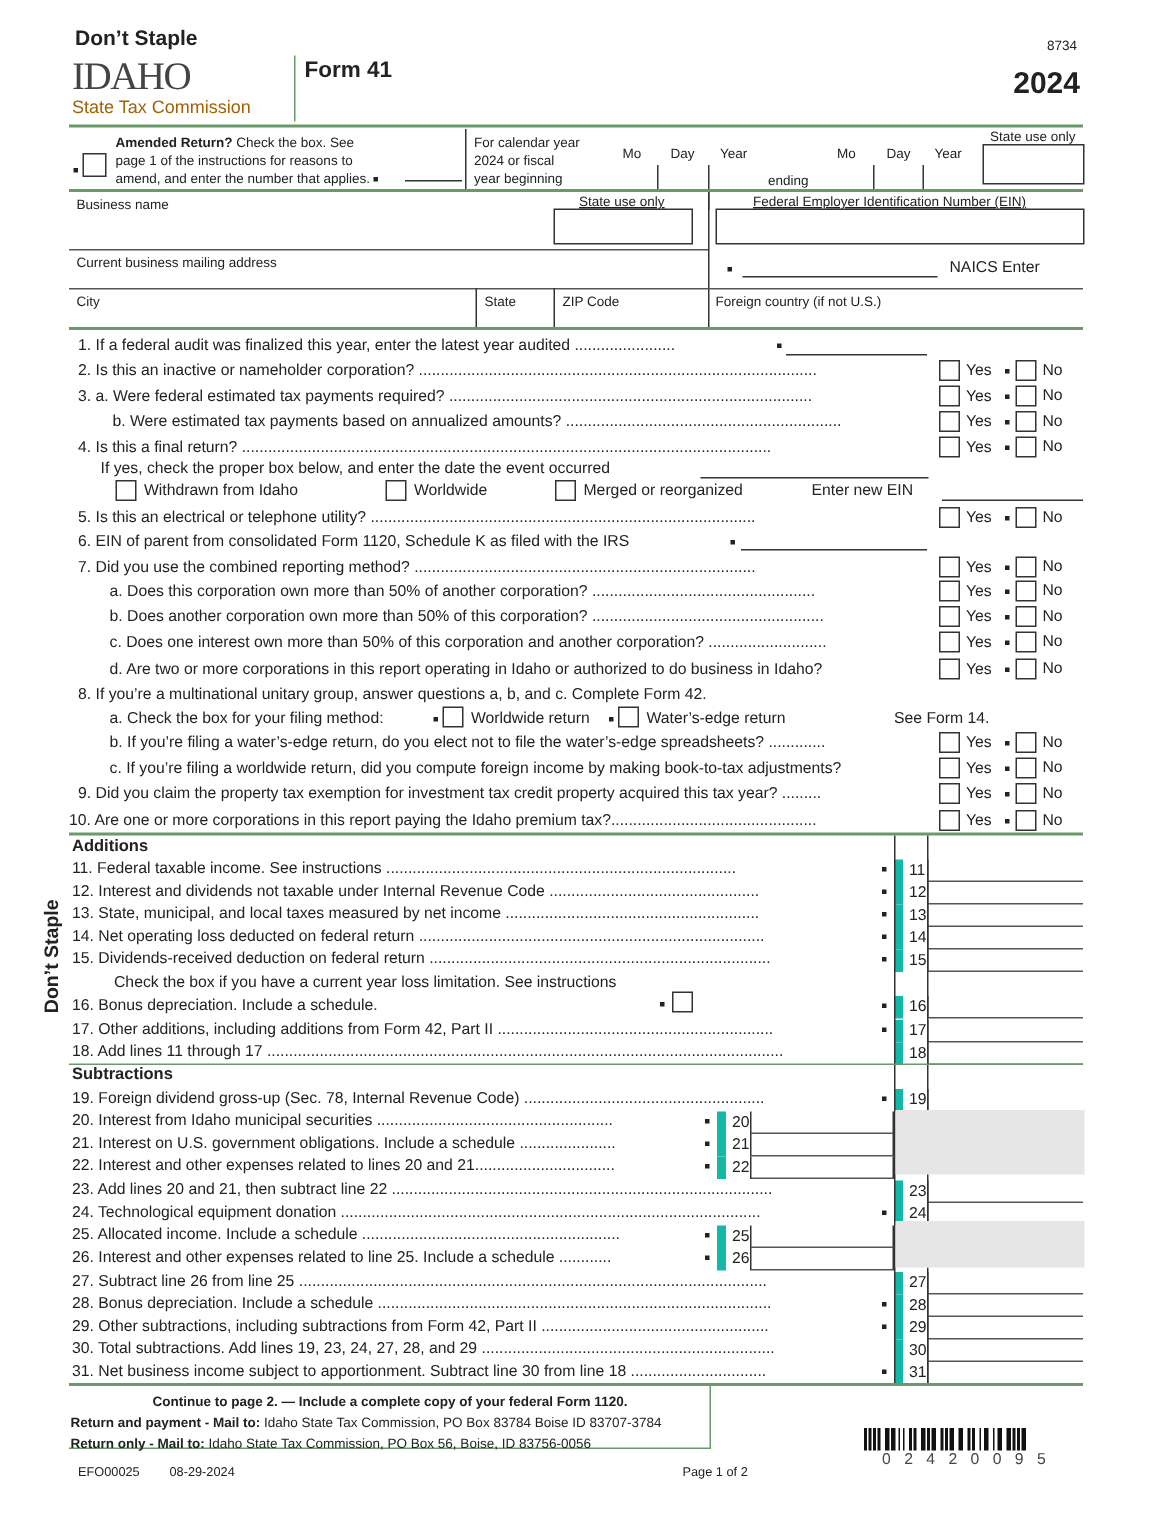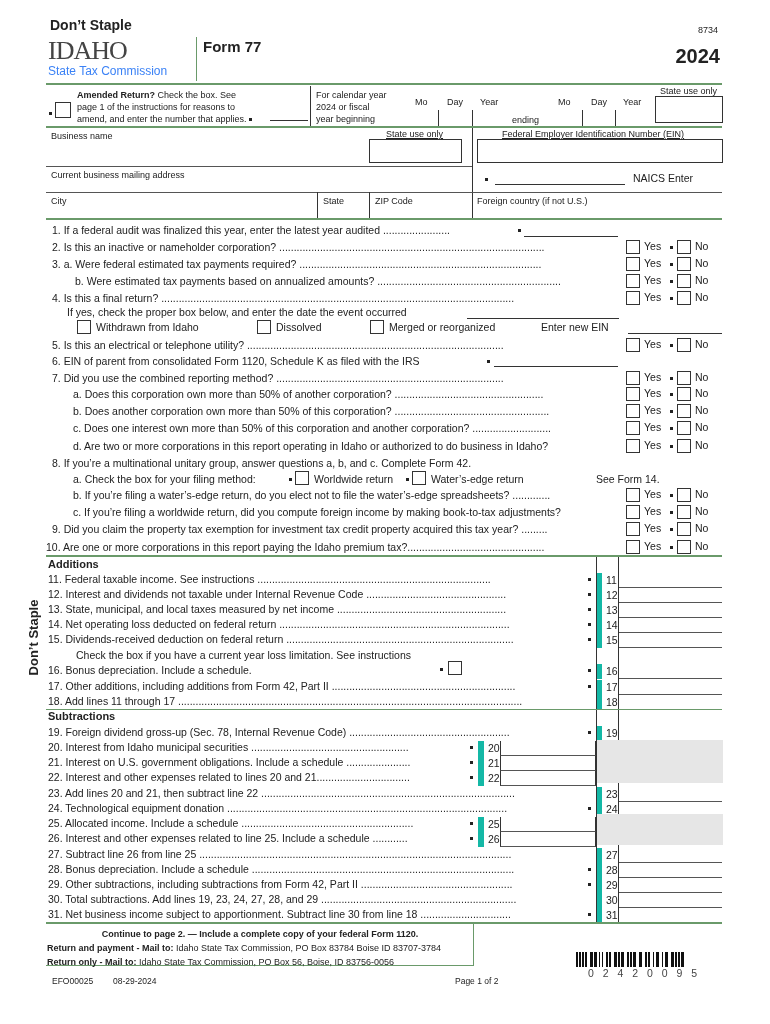--- a/index.html
+++ b/index.html
@@ -9,21 +9,21 @@
   .t10 { font-size: 10.5px; }
   .dot { display:inline-block; width:3px; height:3px; background:#222; vertical-align:middle; }
   .cb { display:inline-block; width:14px; height:14px; border:1px solid #333; background:#fff; vertical-align:middle; }
   .line { position:absolute; background:#333; }
   .ul { position:absolute; border-bottom:1px solid #333; height:1px; }
 
   
   #dont-staple-top { left:50px; top:17px; font-weight:bold; font-size:14px; }
   #logo { left:48px; top:38px; width:148px; height:44px; }
   #logo .idaho { font-family:"Liberation Serif", serif; font-size:26px; letter-spacing:-1px; color:#444; line-height:26px; }
-  #logo .stc { font-size:12px; color:#3b82f6; }
+  #logo .stc { font-size:12px; color:#a16207; }
   #form-title-box { left:196px; top:37px; border-left:1px solid #6a9a6a; padding-left:6px; height:44px; }
   #form-title-box .f1 { font-weight:bold; font-size:15px; line-height:19px; }
   #form-title-box .f2 { font-weight:bold; font-size:15px; line-height:19px; }
   #form-code { right:52px; top:25px; font-size:9px; }
   #form-year { right:50px; top:45px; font-size:20px; font-weight:bold; }
 
   
   .q { position:absolute; left:52px; font-size:10.5px; white-space:nowrap; }
   .yn { position:absolute; left:626px; font-size:10.5px; white-space:nowrap; }
   .yn .cb { margin-right:4px; }
@@ -38,21 +38,21 @@
 </style>
 </head>
 <body>
 
 <div class="abs" id="dont-staple-top">Don’t Staple</div>
 <div class="abs" id="logo">
   <div class="idaho">IDAHO</div>
   <div class="stc">State Tax Commission</div>
 </div>
 <div class="abs" id="form-title-box">
-  <div class="f1">Form 77</div>
+  <div class="f1">Form 41</div>
 </div>
 <div class="abs" id="form-code">8734</div>
 <div class="abs" id="form-year">2024</div>
 
 <div class="line" style="left:46px;top:83px;width:676px;height:2px;background:#6a9a6a;"></div>
 
 <div class="abs t9" style="left:50px;top:89px;width:258px;line-height:12px;">
   <div style="padding-left:27px;"><b>Amended Return?</b><span> Check the box. See</span></div>
   <div style="padding-left:27px;">page 1 of the instructions for reasons to</div>
   <div style="padding-left:27px;"><span>amend, and enter the number that applies.</span> <span class="dot"></span></div>
@@ -134,21 +134,21 @@
 
 <div class="q" style="top:241px;width:572px;overflow:hidden;">2.  Is this an inactive or nameholder corporation? ...........................................................................................</div>
 <div class="q" style="top:258px;width:572px;overflow:hidden;">3.  a.  Were federal estimated tax payments required? ...................................................................................</div>
 <div class="q" style="top:275px;left:75px;width:549px;overflow:hidden;">b.  Were estimated tax payments based on annualized amounts? ...............................................................</div>
 <div class="q" style="top:292px;width:572px;overflow:hidden;">4.  Is this a final return? .........................................................................................................................</div>
 <div class="q" style="top:306px;left:67px;">If yes, check the proper box below, and enter the date the event occurred</div>
 <div class="ul" style="left:467px;top:318px;width:152px;"></div>
 <span class="cb abs" style="left:77px;top:320px;"></span>
 <div class="q" style="top:321px;left:96px;">Withdrawn from Idaho</div>
 <span class="cb abs" style="left:257px;top:320px;"></span>
-<div class="q" style="top:321px;left:276px;">Dissolved</div>
+<div class="q" style="top:321px;left:276px;">Worldwide</div>
 <span class="cb abs" style="left:370px;top:320px;"></span>
 <div class="q" style="top:321px;left:389px;">Merged or reorganized</div>
 <div class="q" style="top:321px;left:541px;">Enter new EIN</div>
 <div class="ul" style="left:628px;top:333px;width:94px;"></div>
 
 <div class="q" style="top:339px;width:572px;overflow:hidden;">5.  Is this an electrical or telephone utility? ........................................................................................</div>
 <div class="q" style="top:355px;">6.  EIN of parent from consolidated Form 1120, Schedule K as filed with the IRS</div>
 <span class="dot abs" style="left:487px;top:360px;"></span>
 <div class="ul" style="left:494px;top:366px;width:124px;"></div>
 <div class="q" style="top:372px;width:572px;overflow:hidden;">7.  Did you use the combined reporting method? ..............................................................................</div>

